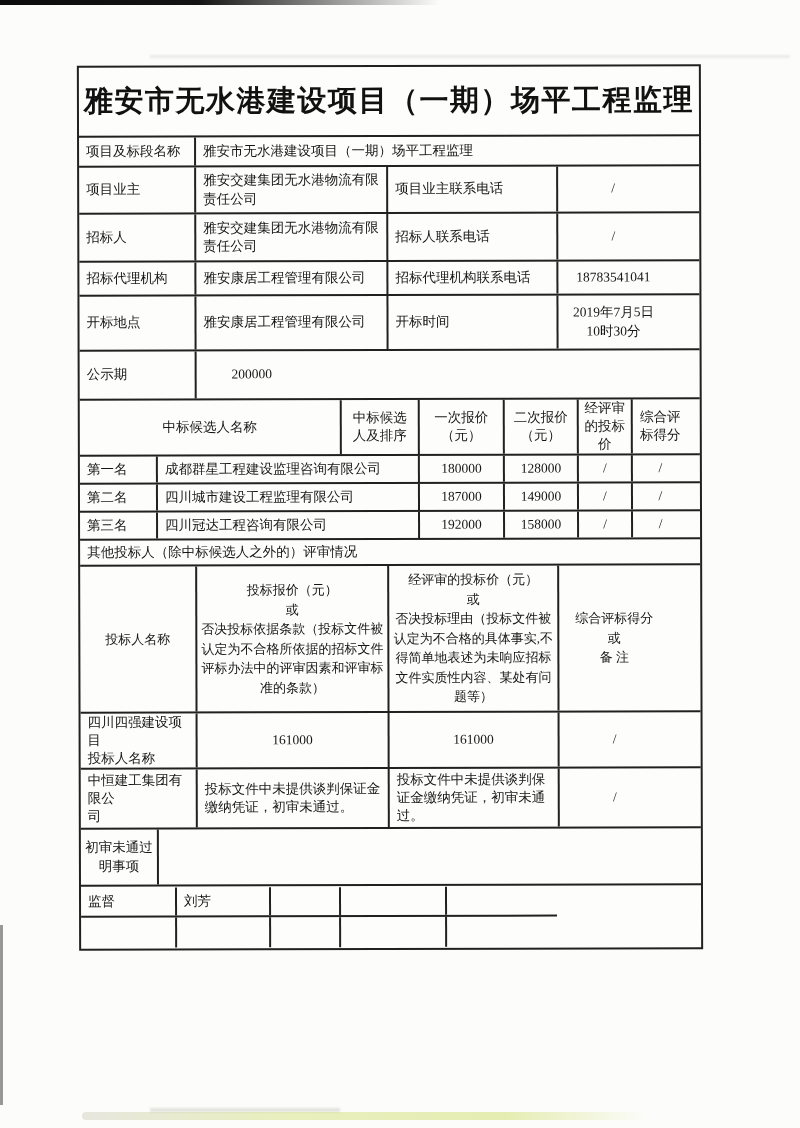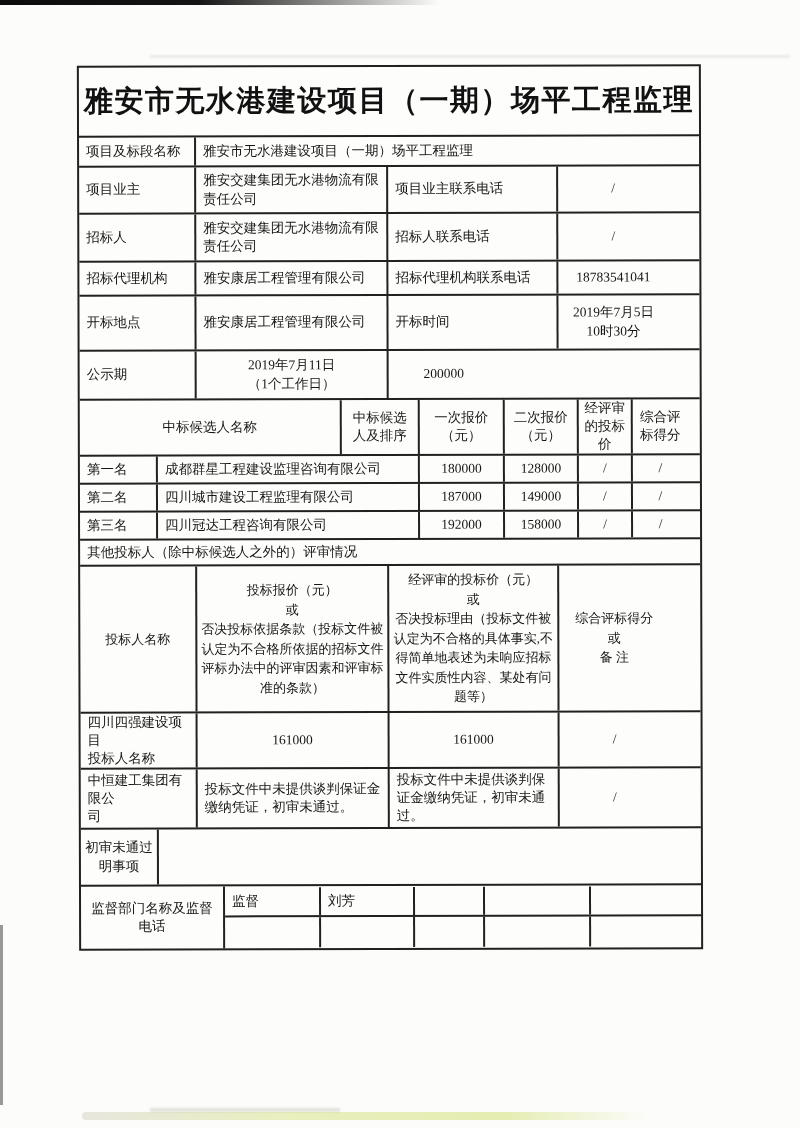--- a/index.html
+++ b/index.html
@@ -139,22 +139,20 @@
     <div class="row h55">
       <div class="c left wA1">开标地点</div>
       <div class="c left wA2">雅安康居工程管理有限公司</div>
       <div class="c left wA3">开标时间</div>
       <div class="c wA4">2019年7月5日
 10时30分</div>
     </div>
 
     <div class="row h49">
       <div class="c left wA1">公示期</div>
-      <div class="c wA2">2019年7月11日
-（1个工作日）</div>
       <div class="c wA4">200000</div>
     </div>
 
     <div class="row h56">
       <div class="c wB2">中标候选人名称</div>
       <div class="c wB1">中标候选
 人及排序</div>
       <div class="c wB3">一次报价
 （元）</div>
       <div class="c wB4">二次报价
@@ -223,22 +221,20 @@
       <div class="c wA4">/</div>
     </div>
 
     <div class="row h57">
       <div class="c wN1">初审未通过
 明事项</div>
       <div class="c wN2"></div>
     </div>
 
     <div class="row h62">
-      <div class="c wS0">监督部门名称及监督
-电话</div>
       <div class="sup-right c">
         <div class="sub-row top">
           <div class="c left wS1">监督</div>
           <div class="c left wS2">刘芳</div>
           <div class="c wS3"></div>
           <div class="c wS4"></div>
           <div class="c wS5"></div>
         </div>
         <div class="sub-row">
           <div class="c left wS1"></div>

